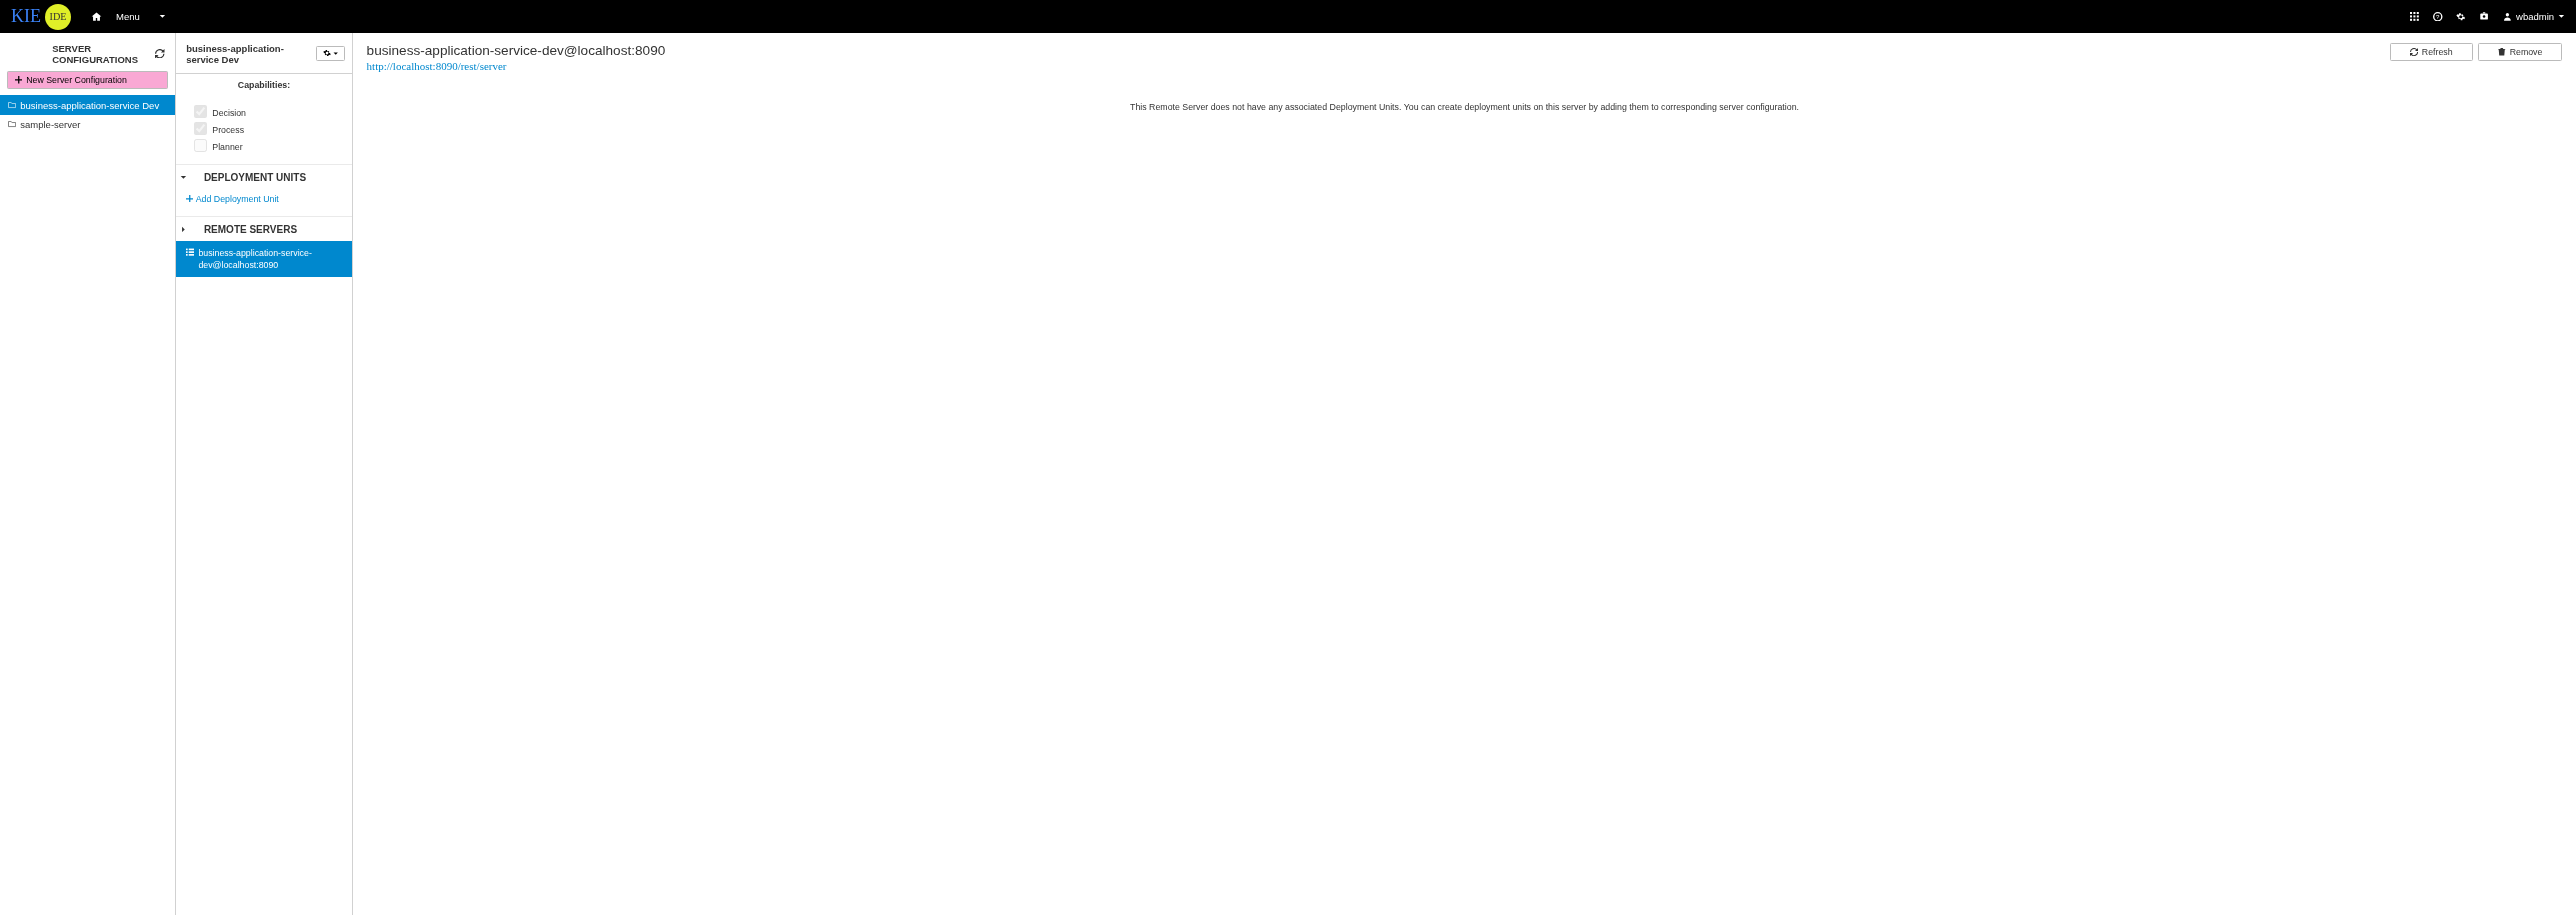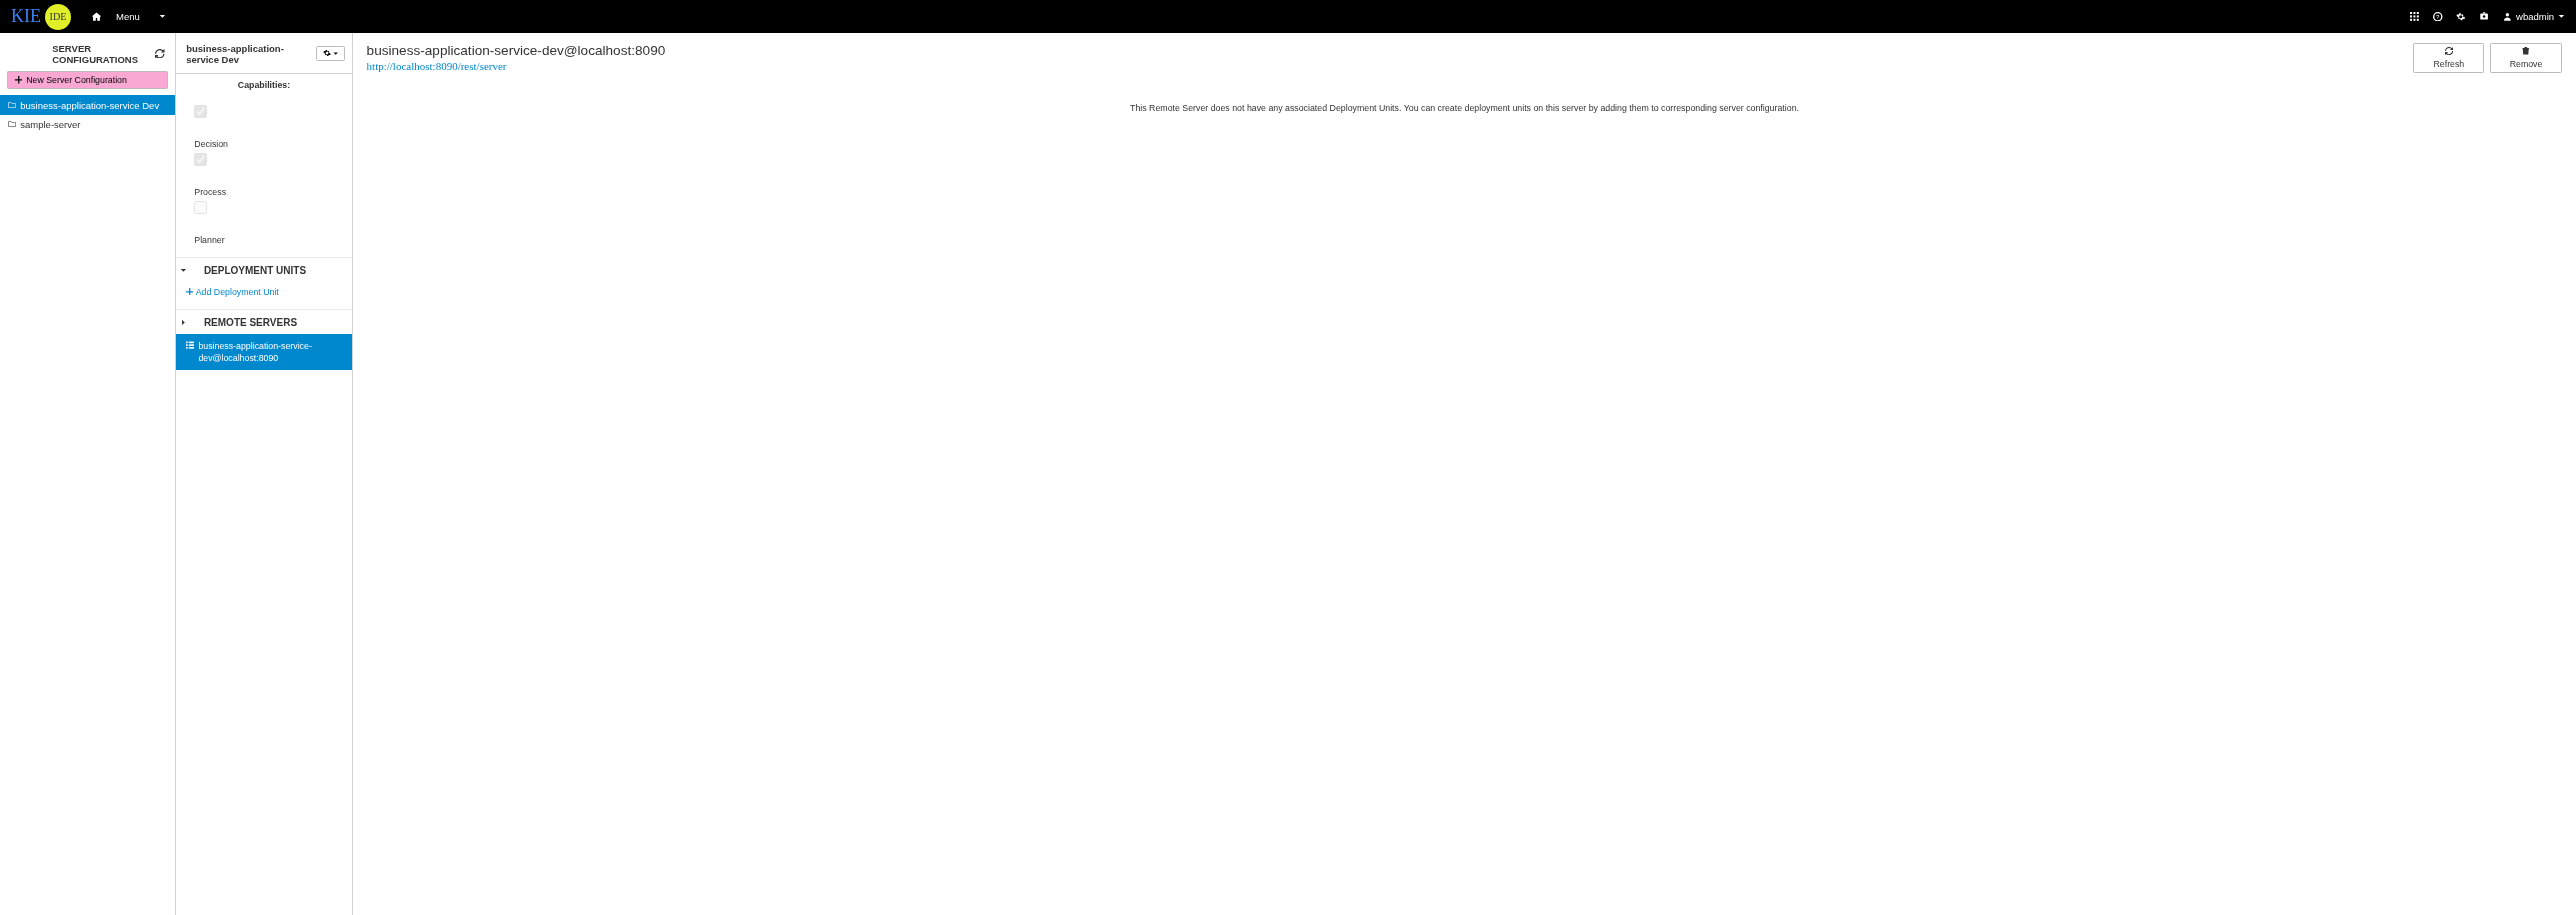--- a/index.html
+++ b/index.html
@@ -30,33 +30,33 @@
 .server-item { display:flex; align-items:center; gap:4.1px; padding: 4.1px 8.1px; cursor:pointer; color:#333;}
 .server-item.selected { background:#0088ce; color:#fff;}
 .server-item .folder-ic { font-size:8.1px; }
 
 
 .col2-header { display:flex; align-items:center; justify-content:space-between; padding: 9.5px 6.8px 8.1px 10.2px; border-bottom:0.7px solid #d1d1d1;}
 .col2-header .title { font-weight:700; font-size:9.5px;}
 .gear-btn { border:0.7px solid #bbb; background:#fff; border-radius:1.4px; padding:2px 5.4px; cursor:pointer; display:flex; align-items:center; gap:2.7px; font-size:8.1px;}
 .cap-section { padding: 6.8px 10.2px 9.5px; border-bottom:0.7px solid #eaeaea;}
 .cap-section .cap-title { font-weight:700; font-size:8.8px; margin-bottom:13px;text-align:center;}
-.cap-item { display:flex; align-items:flex-start; gap:21px; padding:2px 0 2px 8.1px; font-size:8.8px; color:#333;flex-direction:column;}
+.cap-item { display:flex; align-items:flex-end; gap:5px; padding:2px 0 2px 8.1px; font-size:8.8px; color:#333;}
 .cap-item input { accent-color:#4d7cba; }
 .cap-item input:disabled { opacity:0.6;}
 .section-header { display:flex; align-items:center; gap:17px; padding: 6.8px 4.1px; font-size:10px; font-weight:700; color:#333; cursor:pointer;}
 .add-deploy { color:#0088ce; padding: 4.1px 9.5px 12.2px; display:flex; align-items:center; gap:2.7px; cursor:pointer; font-size:8.8px; border-bottom:0.7px solid #eaeaea;}
 .remote-item { background:#0088ce; color:#fff; padding:5.4px 9.5px; display:flex; align-items:flex-start; gap:4.1px; cursor:pointer; font-size:8.8px; line-height:1.4;}
 .remote-item .li-ic { margin-top:1.4px; flex-shrink:0;}
 
 
 .col3-header { display:flex; align-items:flex-start; justify-content:space-between; }
 .col3-header h2 { font-size:13.6px; font-weight:400; color:#333;}
 .col3-header .actions { display:flex; gap:5.4px;}
-.btn { border:0.7px solid #bbb; background:#fff; border-radius:1.4px; padding:3.4px 19px; cursor:pointer; font-size:8.8px; display:flex; align-items:center; gap:4.1px; color:#333;flex-direction:column;}
+.btn { border:0.7px solid #bbb; background:#fff; border-radius:1.4px; padding:3.4px 19px; cursor:pointer; font-size:8.8px; display:flex; align-items:center; gap:4.1px; color:#333;}
 .server-url { color:#0088ce; font-size:11px; margin-top:2.7px; text-decoration:none; display:inline-block;font-family:Liberation Serif, serif;}
 .empty-state { text-align:center; margin-top:30px;}
 .empty-state h2 { font-size:16.3px; font-weight:700; color:#333; margin-bottom:13.6px;}
 .empty-state p { font-size:8.8px; color:#333;}
 
 svg { display:block; }
 </style>
 </head>
 <body>
 

